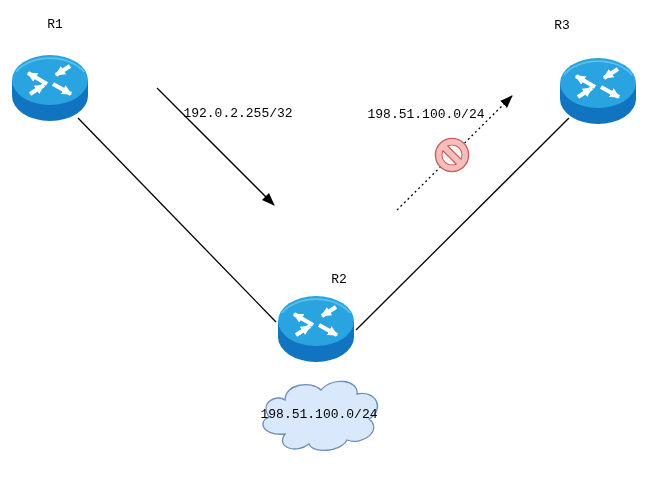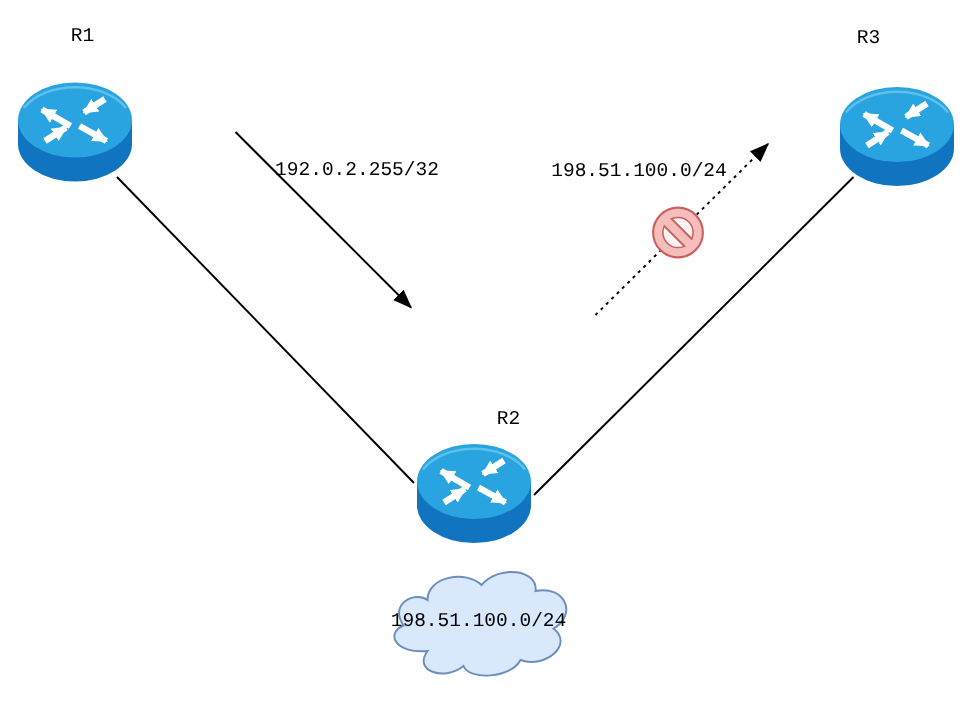--- a/index.html
+++ b/index.html
@@ -82,21 +82,21 @@
       <ellipse cx="40" cy="27" rx="38" ry="25" fill="#2aa4e0"></ellipse>
       <path d="M6,19 A38,25 0 0 1 74,19" fill="none" stroke="#62c4ec" stroke-width="1.6" opacity="0.9"></path>
       <g stroke="#ffffff" stroke-width="4.2">
         <line x1="37" y1="31" x2="18" y2="20" marker-end="url(#aw)"></line>
         <line x1="60" y1="13" x2="46" y2="22" marker-end="url(#aw)"></line>
         <line x1="20" y1="41" x2="34" y2="32" marker-end="url(#aw)"></line>
         <line x1="43" y1="31" x2="61" y2="41" marker-end="url(#aw)"></line>
       </g>
     </svg>
   </div>
-  <div class="lbl" style="left:579px; top:25px;text-align:center;">R3</div>
+  <div class="lbl" style="left:562px; top:25px;text-align:center;">R3</div>
 
   <div class="lbl" style="left:238px; top:113px;text-align:right;">192.0.2.255/32</div>
   <div class="lbl" style="left:426px; top:114px;">198.51.100.0/24</div>
 
   <div class="abs" style="left:433px; top:136px;">
     <svg width="38" height="38" viewBox="0 0 38 38">
       <circle cx="19" cy="19" r="16.6" fill="#fdf4f3"></circle>
       <circle cx="19" cy="19" r="10.2" fill="none" stroke-width="1.3" stroke="#c9605c"></circle>
       <rect x="3.5" y="15.6" width="31" height="6.8" stroke-width="1.3" transform="rotate(45 19 19)" fill="#f5bdbb" stroke="#c9605c"></rect>
       <circle cx="19" cy="19" r="13.4" fill="none" stroke-width="5.6" stroke="#f5bdbb"></circle>

